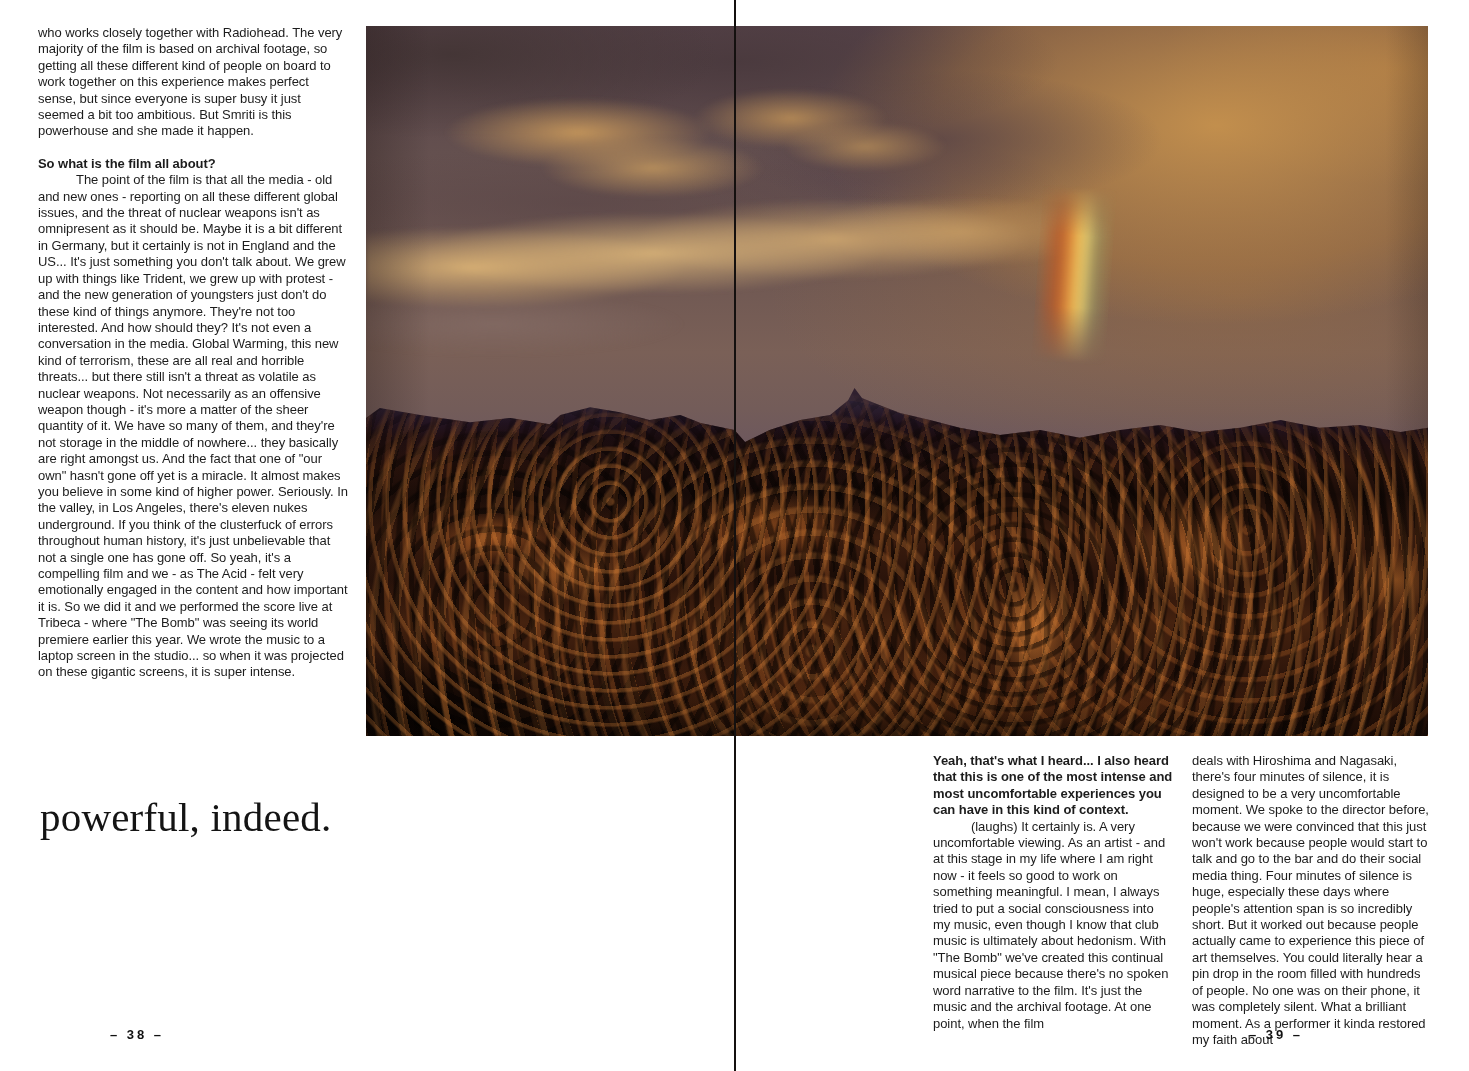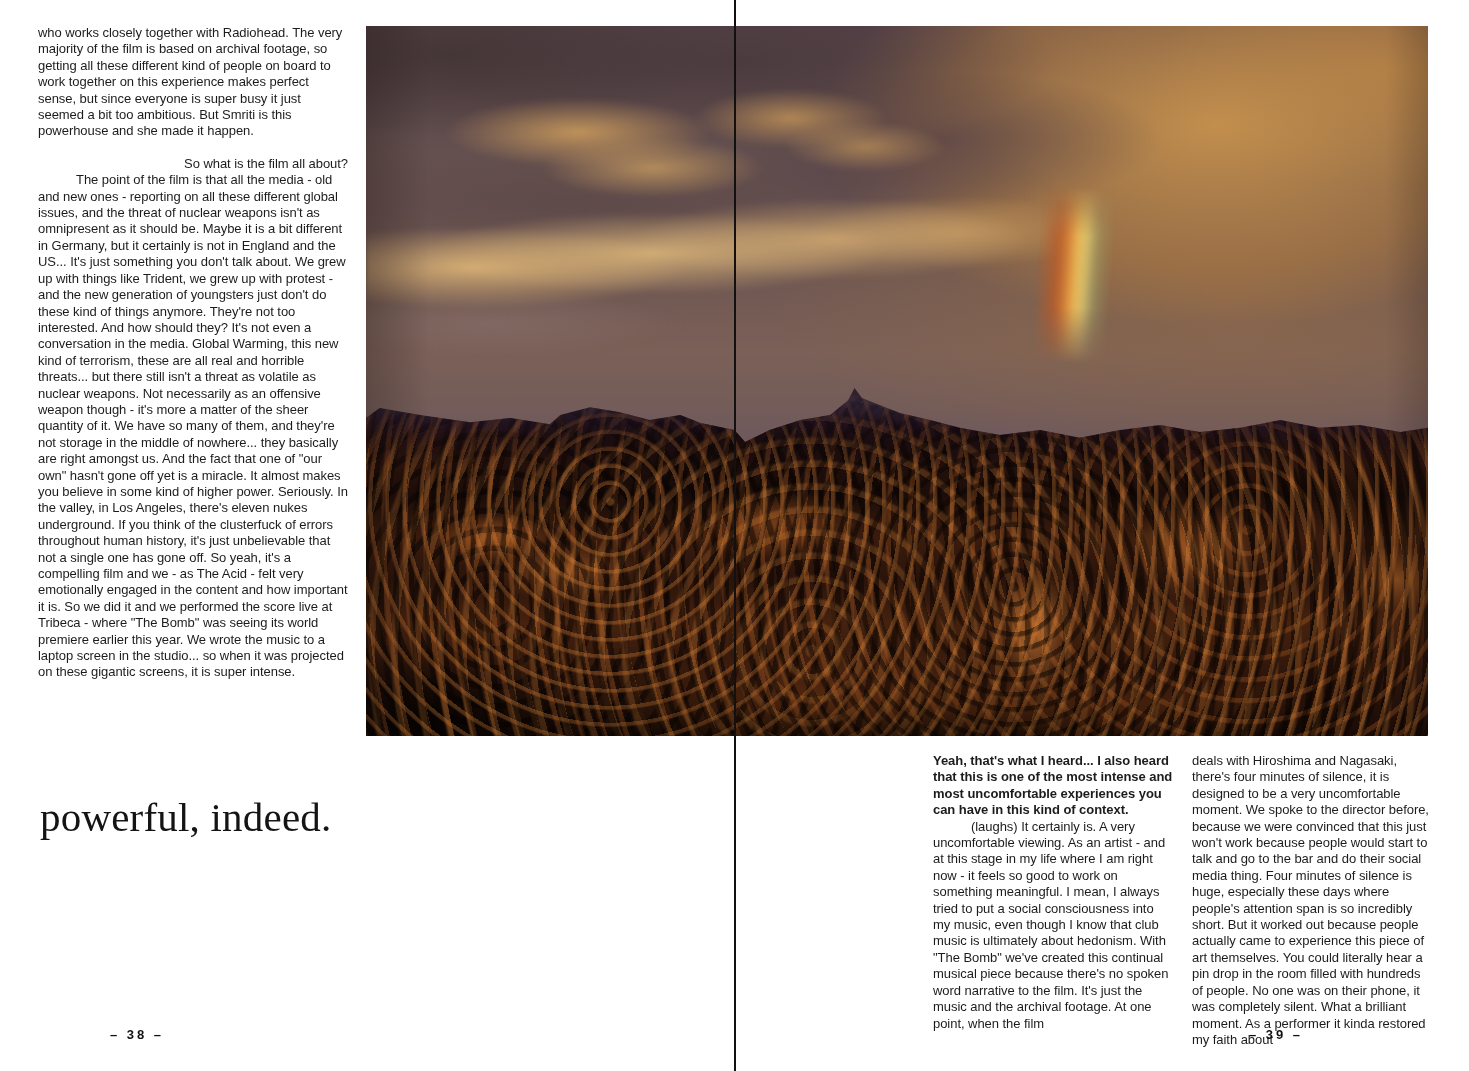--- a/index.html
+++ b/index.html
@@ -4,21 +4,21 @@
 <style>
   html,body{margin:0;padding:0;background:#e8e8e8;}
   .spread{
     position:relative;width:1469px;height:1071px;background:#ffffff;
     font-family:"Liberation Sans",sans-serif;color:#1c1c1c;overflow:hidden;
     margin:0 auto;
   }
   
   .body-text{font-size:13px;line-height:16.4px;letter-spacing:-0.05px;}
   .left-col{position:absolute;left:38px;top:25px;width:310px;}
-  .left-col .heading{font-weight:normal;margin:16px 0 0 0;text-align:right;}
+  .left-col .heading{font-weight:bold;margin:16px 0 0 0;}
   .para{margin:0;}
   .para.indent{text-indent:38px;}
   .bottom-col{position:absolute;top:753px;width:240px;}
   .bottom-col-1{left:933px;}
   .bottom-col-2{left:1192px;}
   .question{font-weight:bold;margin:0;}
   
   .pull-quote{
     position:absolute;left:40px;top:793px;width:640px;
     font-family:"Liberation Serif",serif;font-size:41px;line-height:49px;

